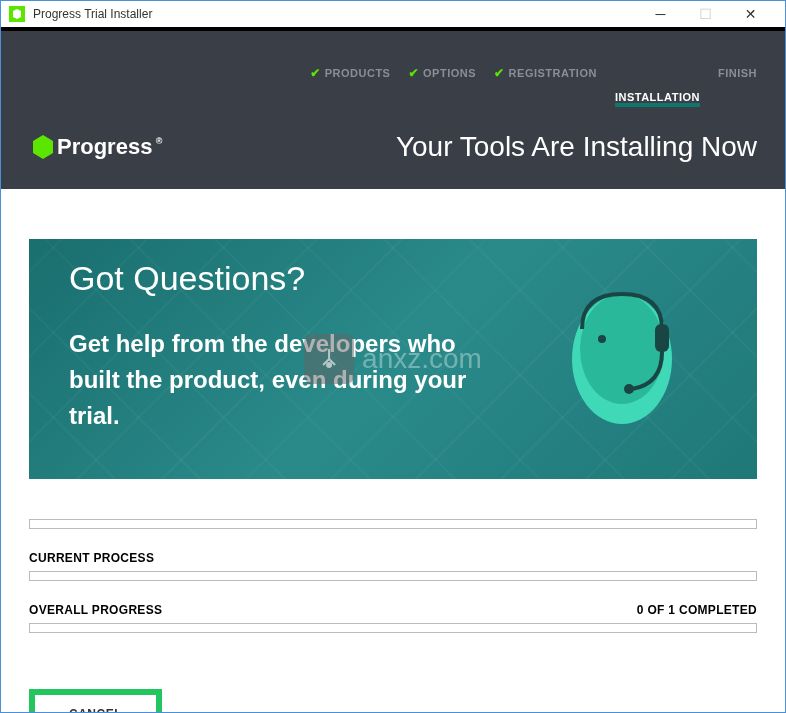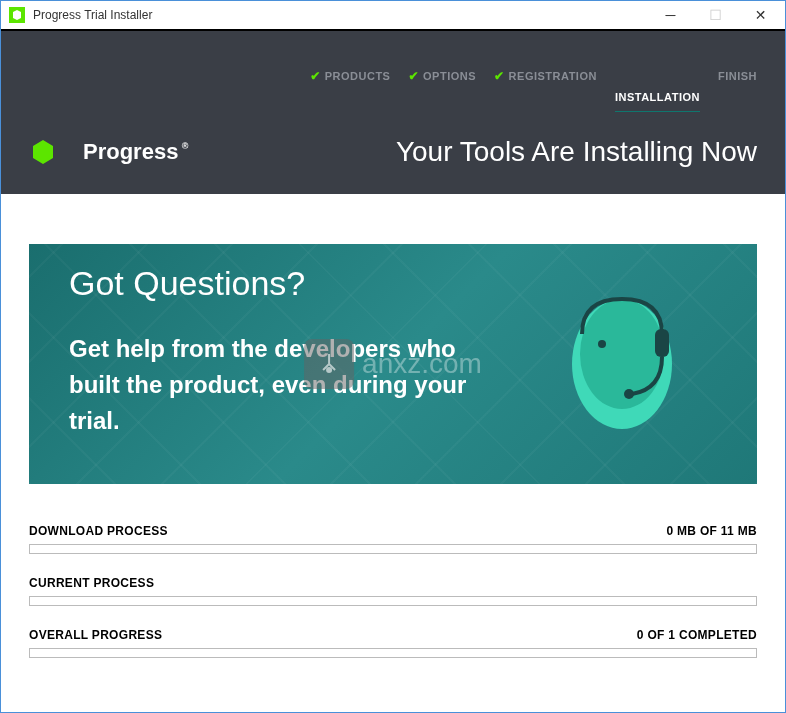--- a/index.html
+++ b/index.html
@@ -1,34 +1,34 @@
 <!DOCTYPE html>
 <html><head>
   <meta charset="utf-8">
   <style>
     * { margin: 0; padding: 0; box-sizing: border-box; }
     body { font-family: "Segoe UI", Arial, sans-serif; background: #fff; width: 786px; height: 713px; overflow: hidden; border: 1px solid #4a90d9; }
     
-    .titlebar { height: 30px; background: #fff; display: flex; align-items: center; padding: 0 2px 0 8px; border-bottom: 2px solid #000000; }
+    .titlebar { height: 30px; background: #fff; display: flex; align-items: center; padding: 0 12px 0 8px; border-bottom: 4px solid #000000; }
     .titlebar-icon { width: 16px; height: 16px; background: #5ce500; margin-right: 8px; display: flex; align-items: center; justify-content: center; }
     .titlebar-icon svg { width: 12px; height: 12px; }
     .titlebar-title { font-size: 12px; color: #333; flex: 1; }
     .titlebar-controls { display: flex; }
     .titlebar-btn { width: 45px; height: 30px; display: flex; align-items: center; justify-content: center; font-size: 14px; color: #333; }
     .titlebar-btn.disabled { color: #ccc; }
     
     .header { background: #3a3e46; color: #fff; padding: 0; }
     .steps { display: flex; justify-content: flex-end; padding: 12px 28px 10px; gap: 18px; font-size: 11px; font-weight: 600; letter-spacing: 0.5px; }
     .step { display: flex; align-items: center; gap: 4px; color: #8a8e96; }
     .step.done { color: #8a8e96; }
-    .step.active { color: #fff; border-bottom: 1px solid #0f766e; padding-bottom: 8px; margin-bottom: -4px; margin-top: 48px; }
+    .step.active { color: #fff; border-bottom: 4px solid #0f766e; padding-bottom: 0; margin-bottom: -4px; margin-top: 48px; }
     .step-check { color: #5ce500; font-size: 12px; }
     
     .header-main { display: flex; align-items: center; justify-content: space-between; padding: 18px 28px 26px; }
-    .logo-row { display: flex; align-items: center; gap: 26px; }
+    .logo-row { display: flex; align-items: center; gap: 0; }
     .logo-mark { width: 28px; height: 28px; display: flex; align-items: center; justify-content: center; }
     .logo-text { font-size: 22px; font-weight: 600; color: #fff; position: relative; }
     .logo-text::after { content: "®"; font-size: 9px; position: absolute; top: 2px; right: -10px; }
     .header-title { font-size: 28px; font-weight: 400; color: #fff; }
     
     .content { padding: 50px 28px 20px; }
     
     .banner { background: linear-gradient(135deg, #1a6e6e 0%, #2a8a8a 50%, #1f7878 100%); color: #fff; padding: 20px 40px; position: relative; overflow: hidden; height: 240px; }
     .banner::before { content: ""; position: absolute; inset: 0; background-image: repeating-linear-gradient(45deg, rgba(255,255,255,0.03) 0 2px, transparent 2px 60px), repeating-linear-gradient(-45deg, rgba(255,255,255,0.03) 0 2px, transparent 2px 60px); }
     .banner-title { font-size: 34px; font-weight: 300; margin-bottom: 28px; position: relative; }
@@ -118,24 +118,20 @@
             <path d="M14 4 L14 14 M14 14 L20 20 M8 20 L14 14" stroke="rgba(255,255,255,0.6)" stroke-width="2" fill="none"></path>
             <circle cx="14" cy="20" r="3" fill="rgba(255,255,255,0.6)"></circle>
           </svg>
       </div>
       <span>anxz.com</span>
     </div>
   </div>
 
   <div class="progress-section">
     <div class="progress-item">
-      <div class="progress-labels">
-        <span>DOWNLOAD PROCESS</span>
-        <span>0 MB OF 11 MB</span>
-      </div>
       <div class="progress-bar"></div>
     </div>
     <div class="progress-item">
       <div class="progress-labels">
         <span>CURRENT PROCESS</span>
         <span></span>
       </div>
       <div class="progress-bar"></div>
     </div>
     <div class="progress-item">

